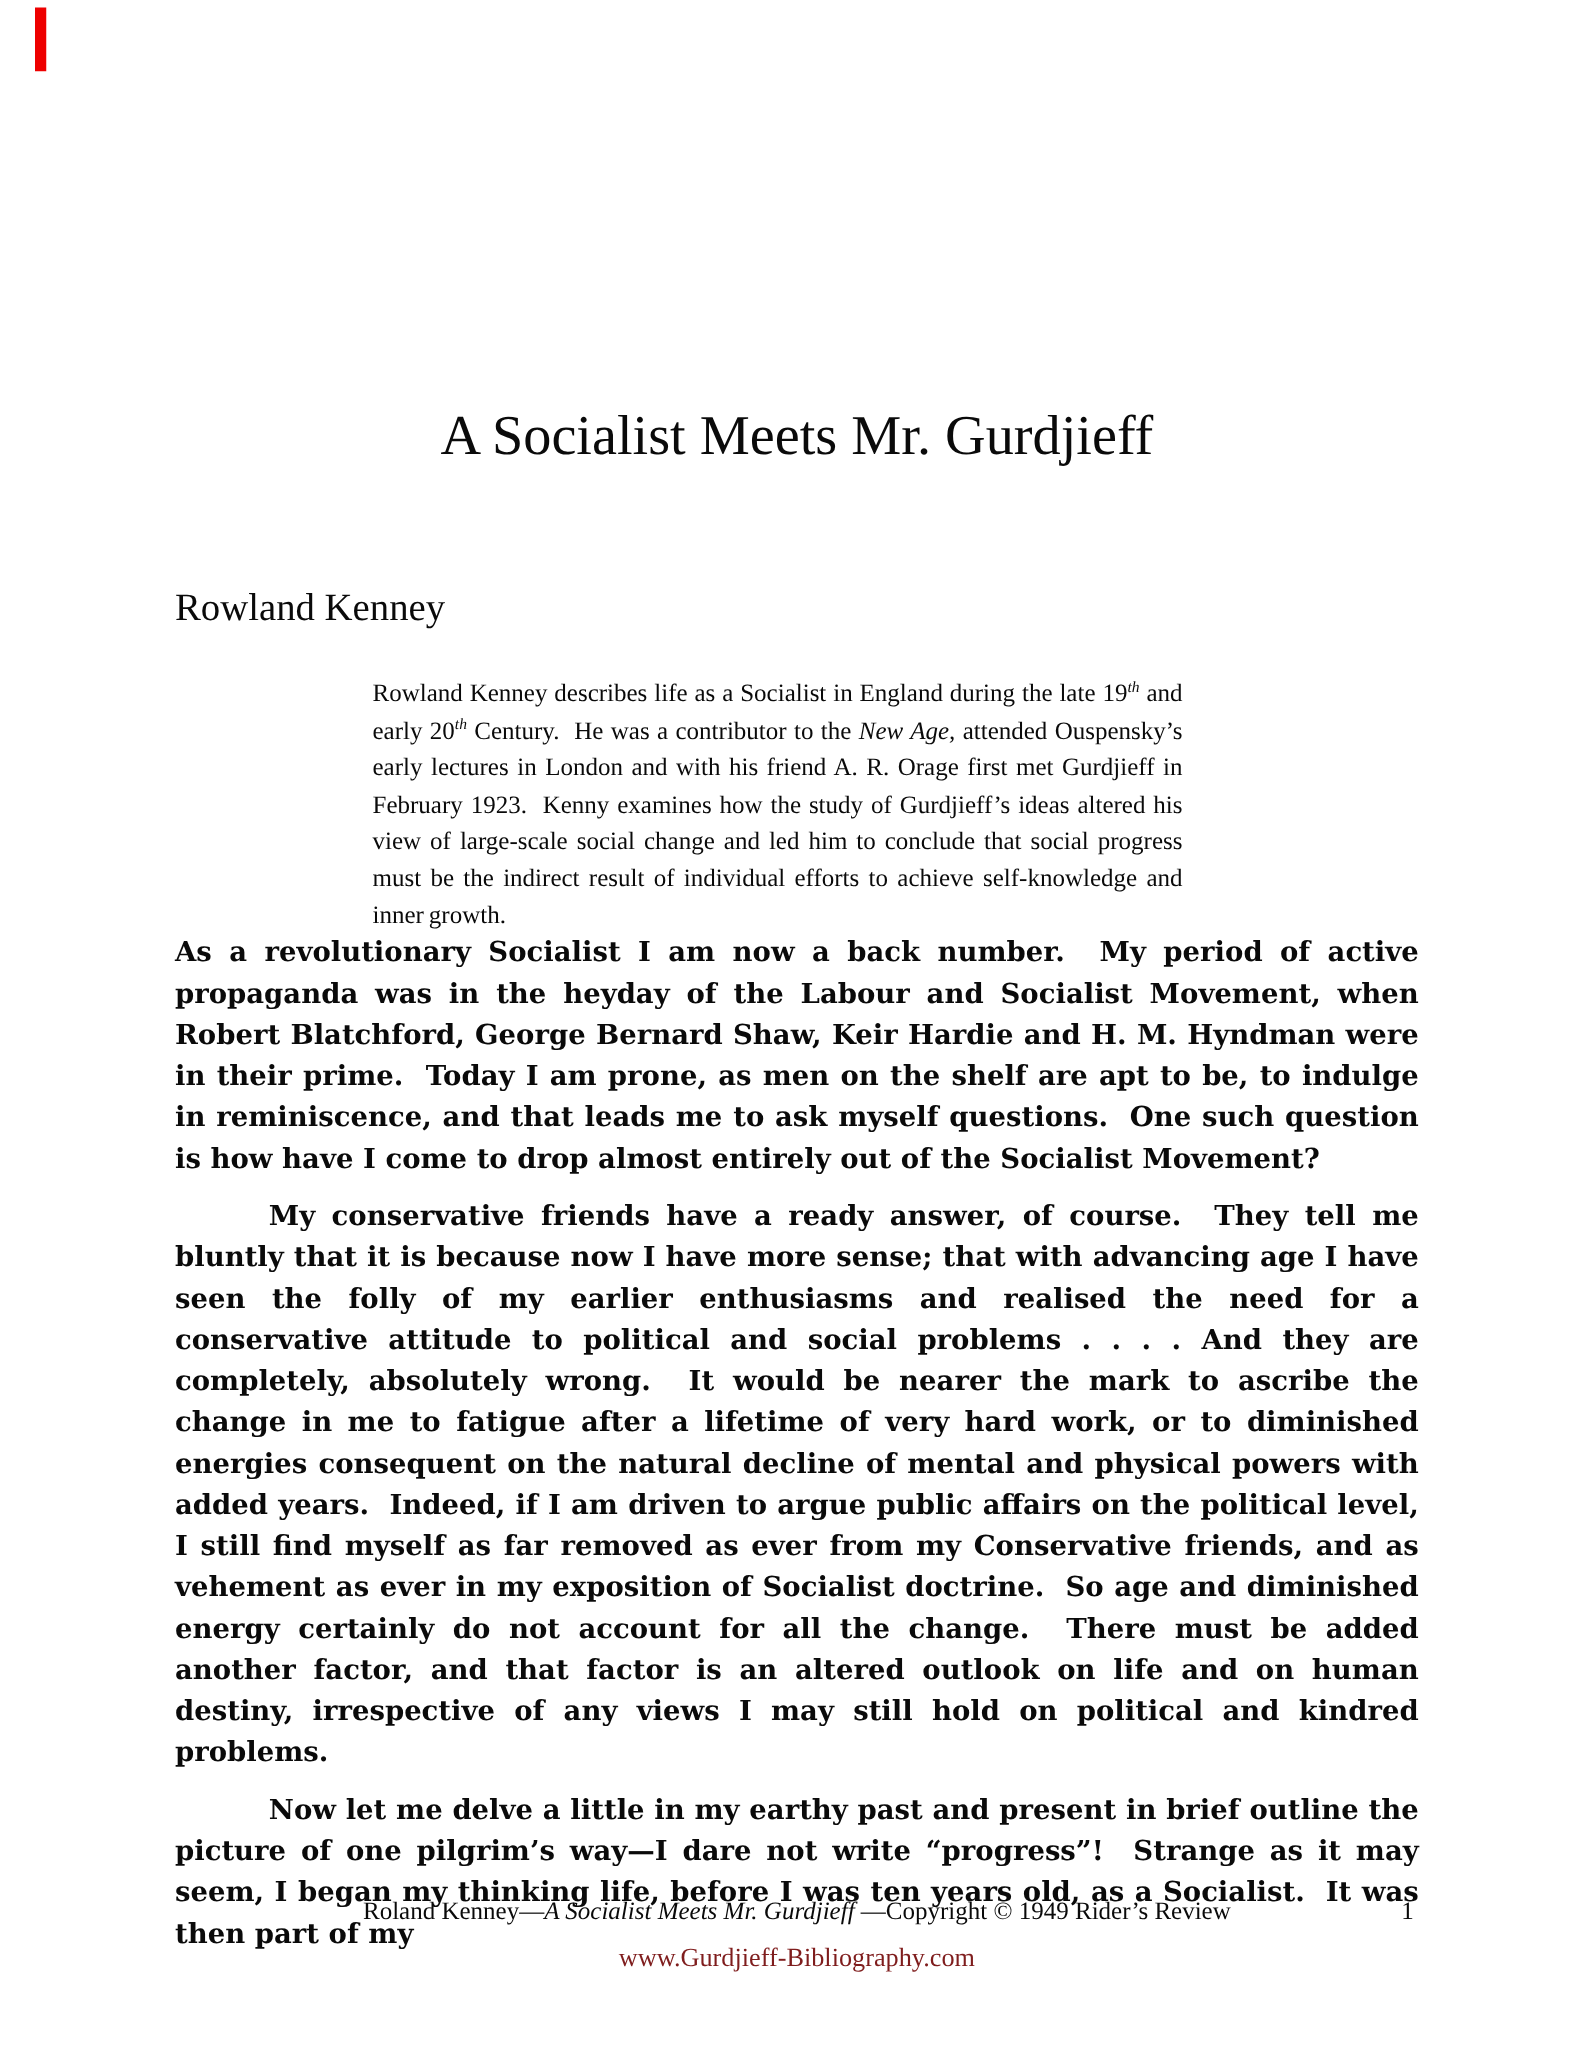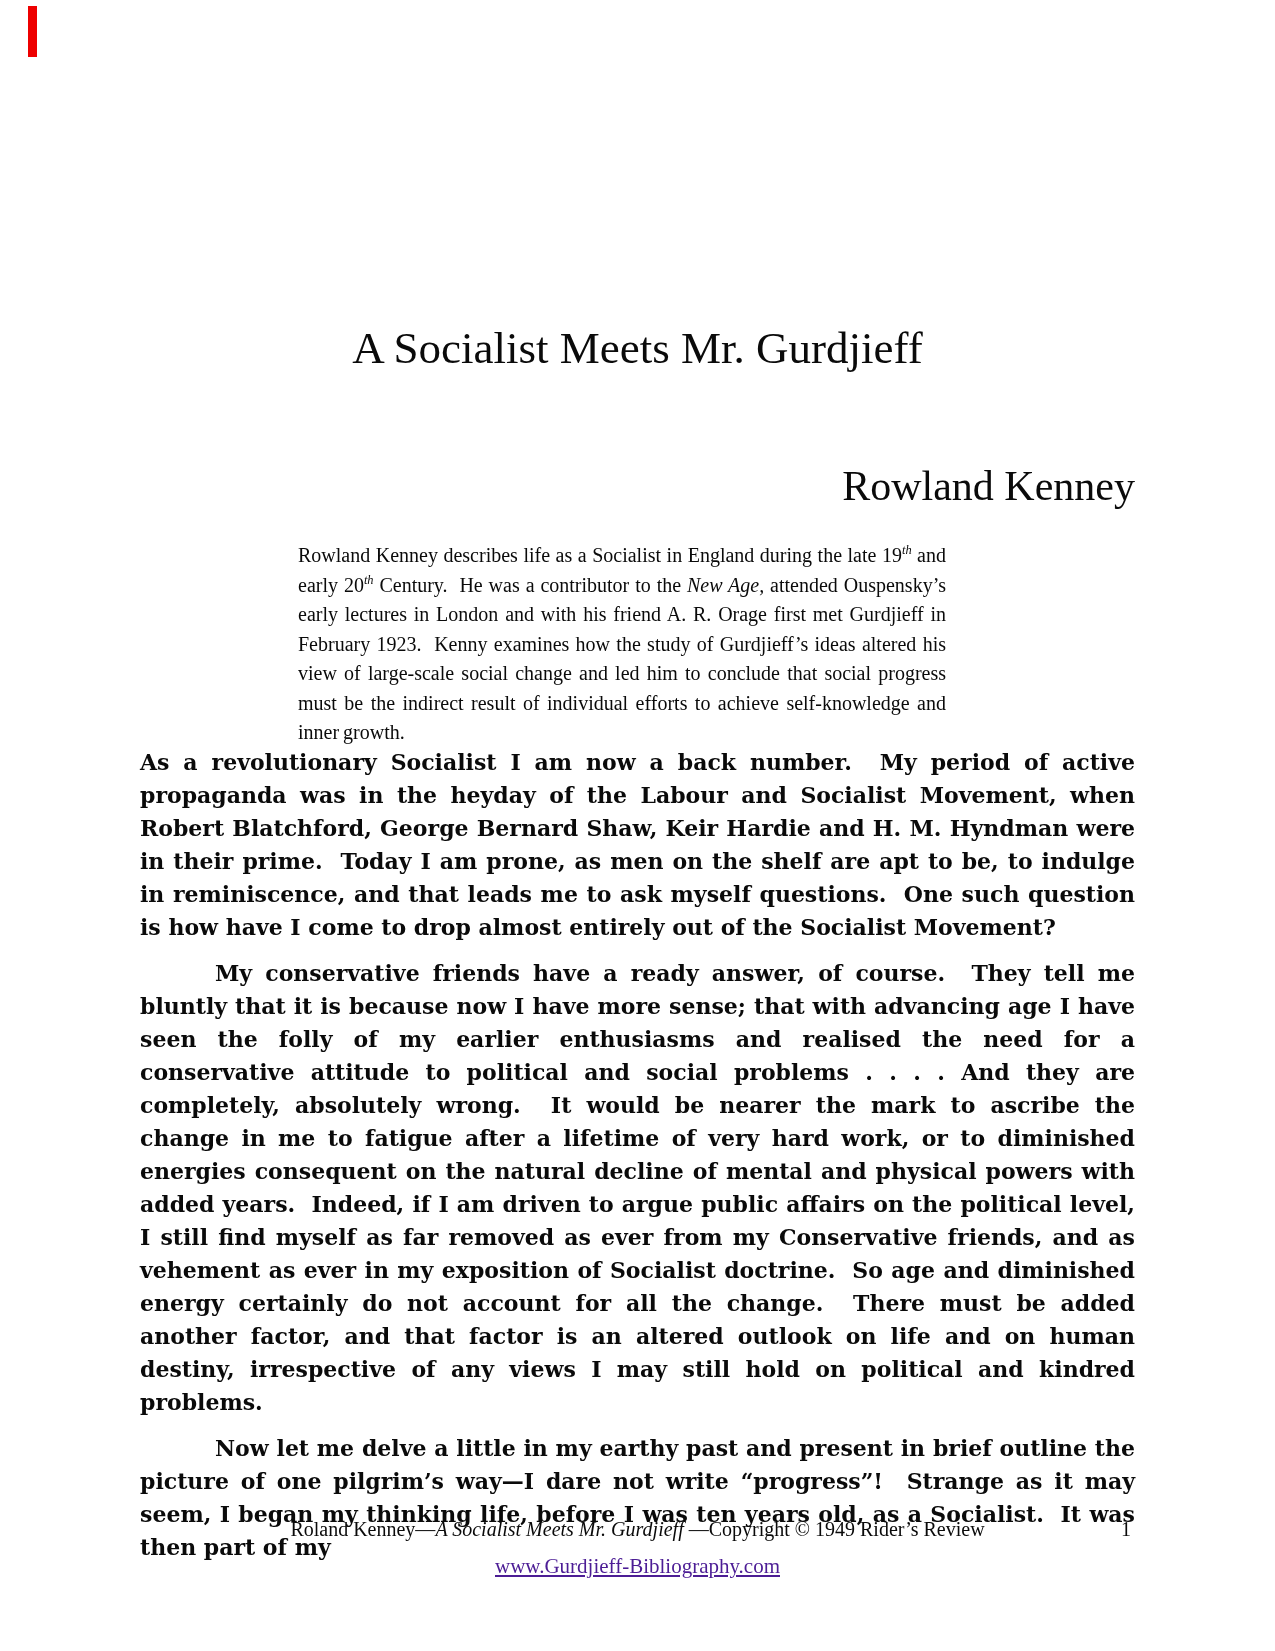--- a/index.html
+++ b/index.html
@@ -36,22 +36,22 @@
     font-size: 45px;
     line-height: 52px;
     font-family: "Liberation Serif", serif;
     white-space: nowrap;
   }
   .doc-author {
     position: absolute;
     top: 468px;
     left: 0;
     width: 100%;
-    text-align: right;
-    font-size: 42px;
+    text-align: left;
+    font-size: 31px;
     line-height: 36px;
     font-family: "Liberation Serif", serif;
   }
   .abstract {
     position: absolute;
     top: 541px;
     left: 158px;
     width: 648px;
     font-size: 20px;
     line-height: 29.5px;
@@ -102,22 +102,21 @@
     position: absolute;
     top: 1552px;
     left: 0;
     width: 995px;
     text-align: center;
     font-size: 21px;
     line-height: 28px;
     font-family: "Liberation Serif", serif;
   }
   .footer-url a {
-    color: #4c1d95;
-    text-decoration: underline;
+    color: #7f1d1d;
     cursor: pointer;
   }
 </style>
 </head>
 <body>
 
 <div class="red-mark"></div>
 
 <div class="column">
 

